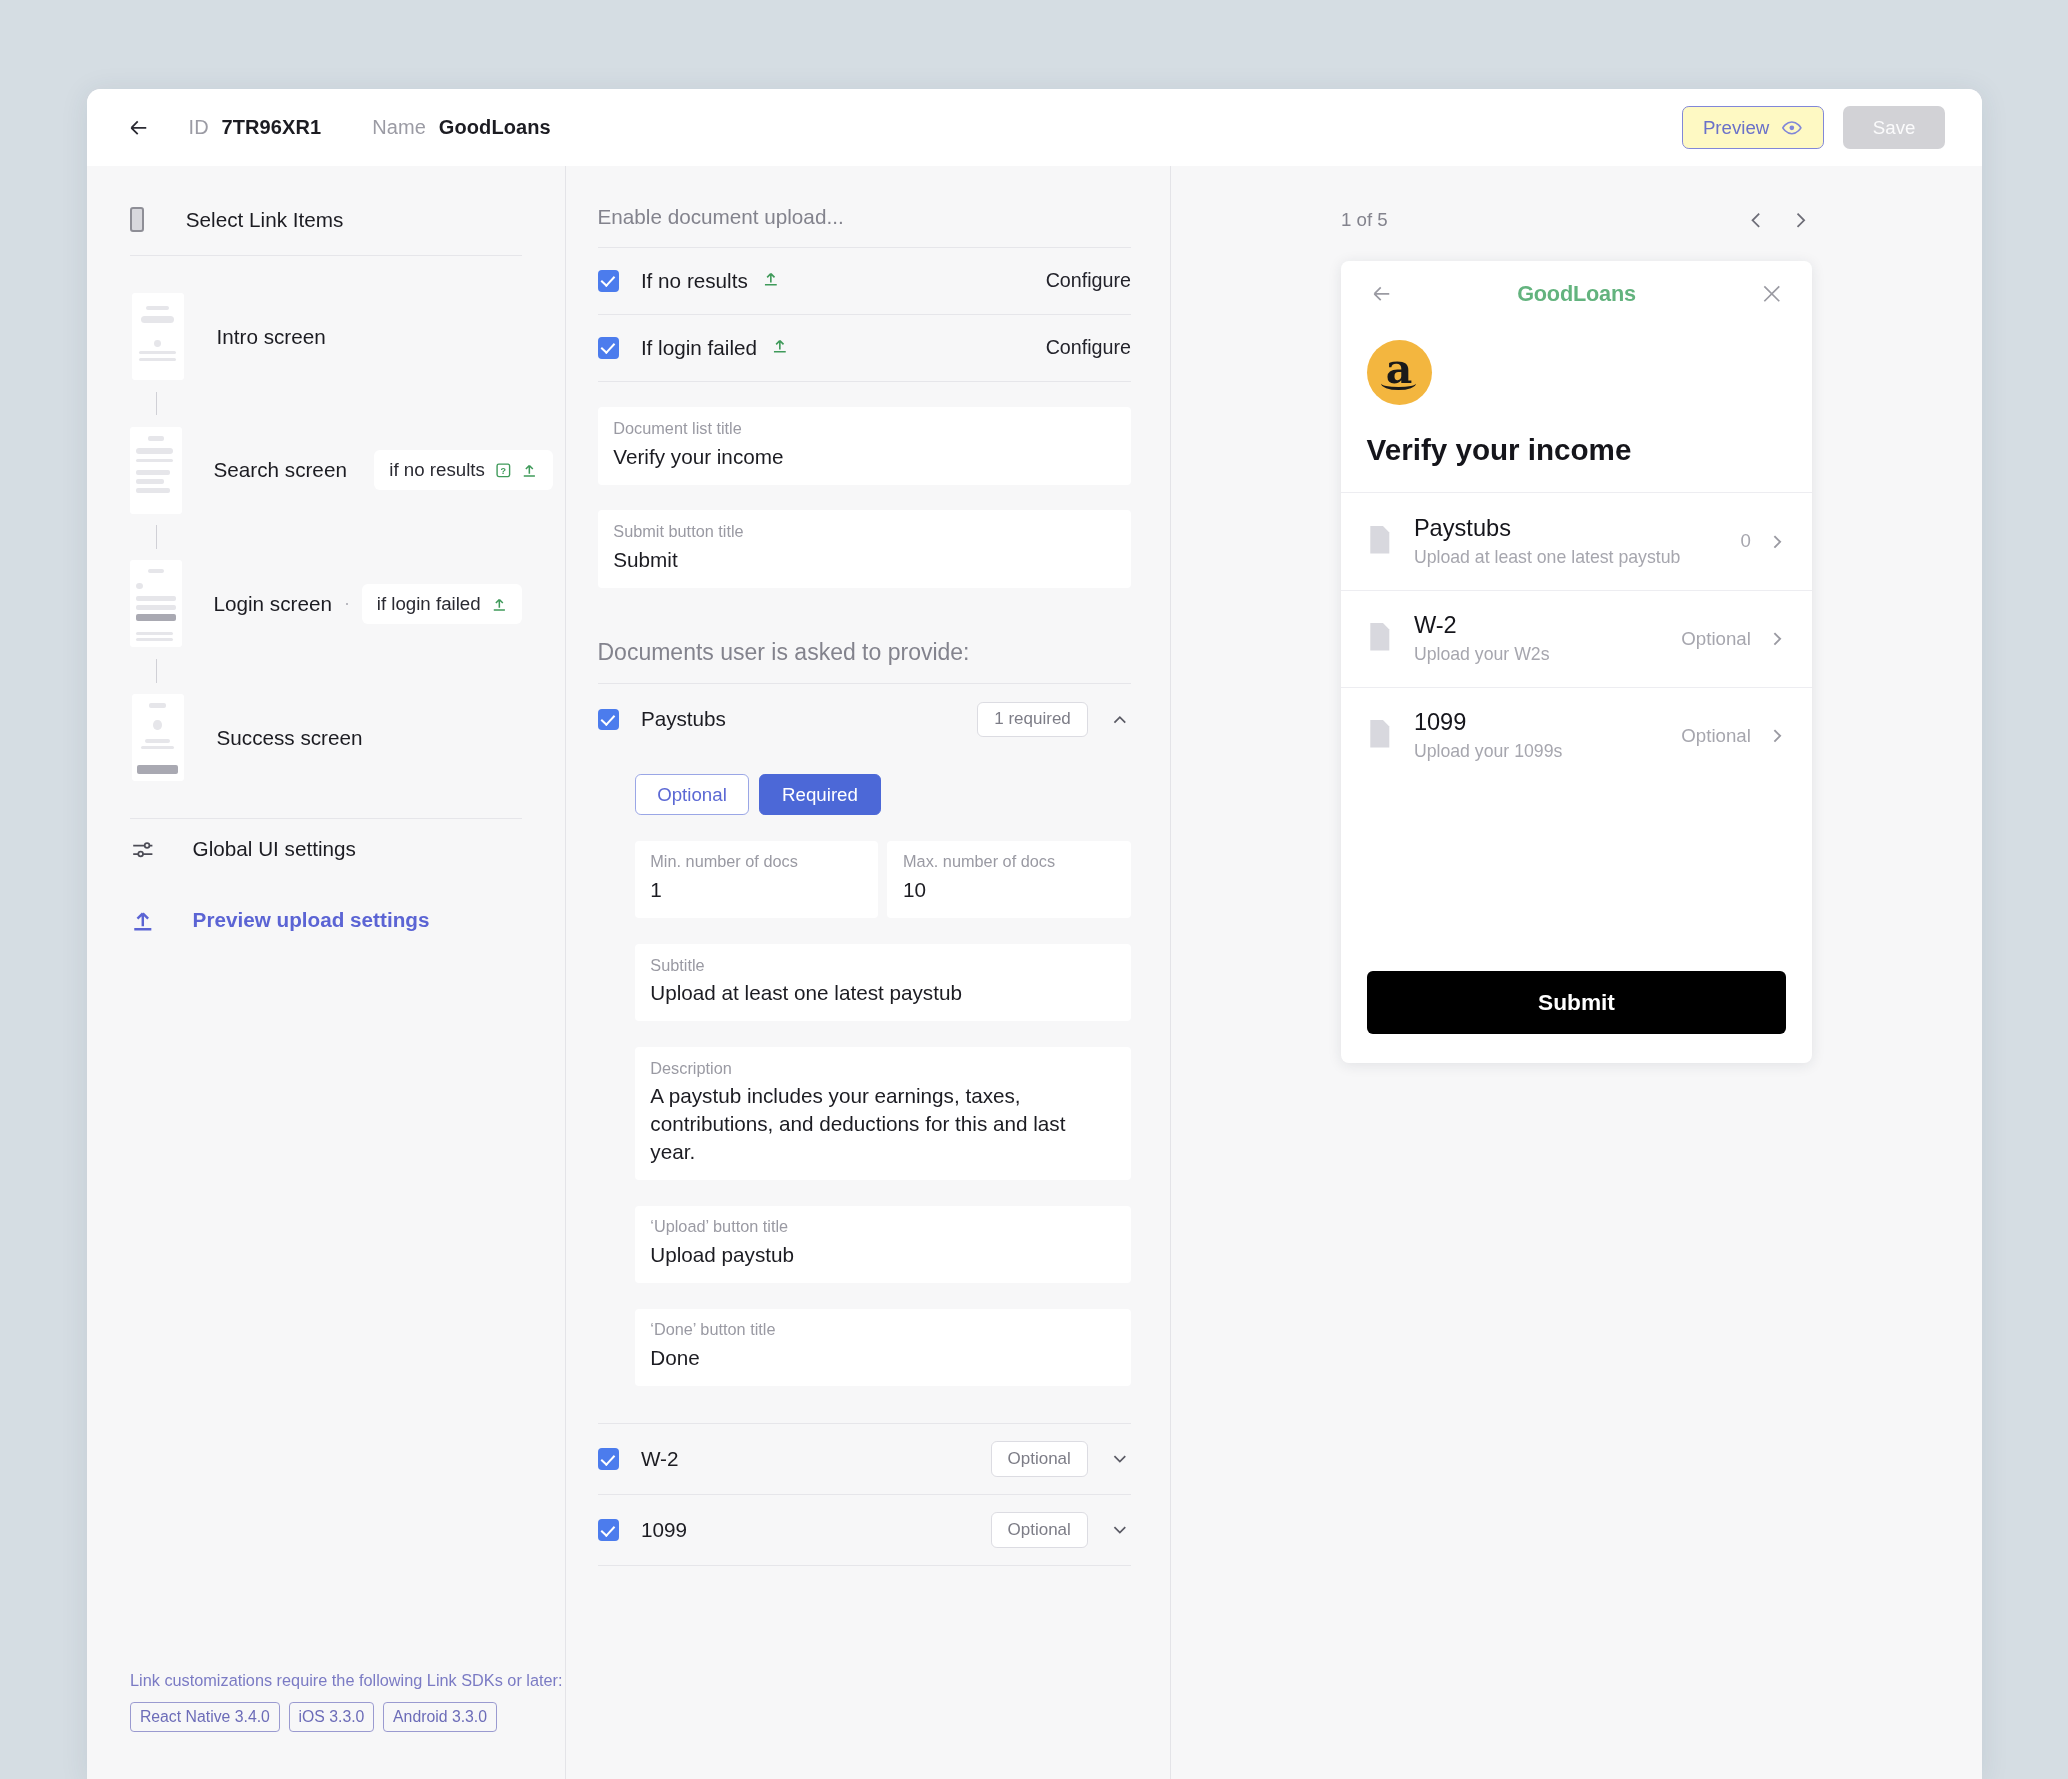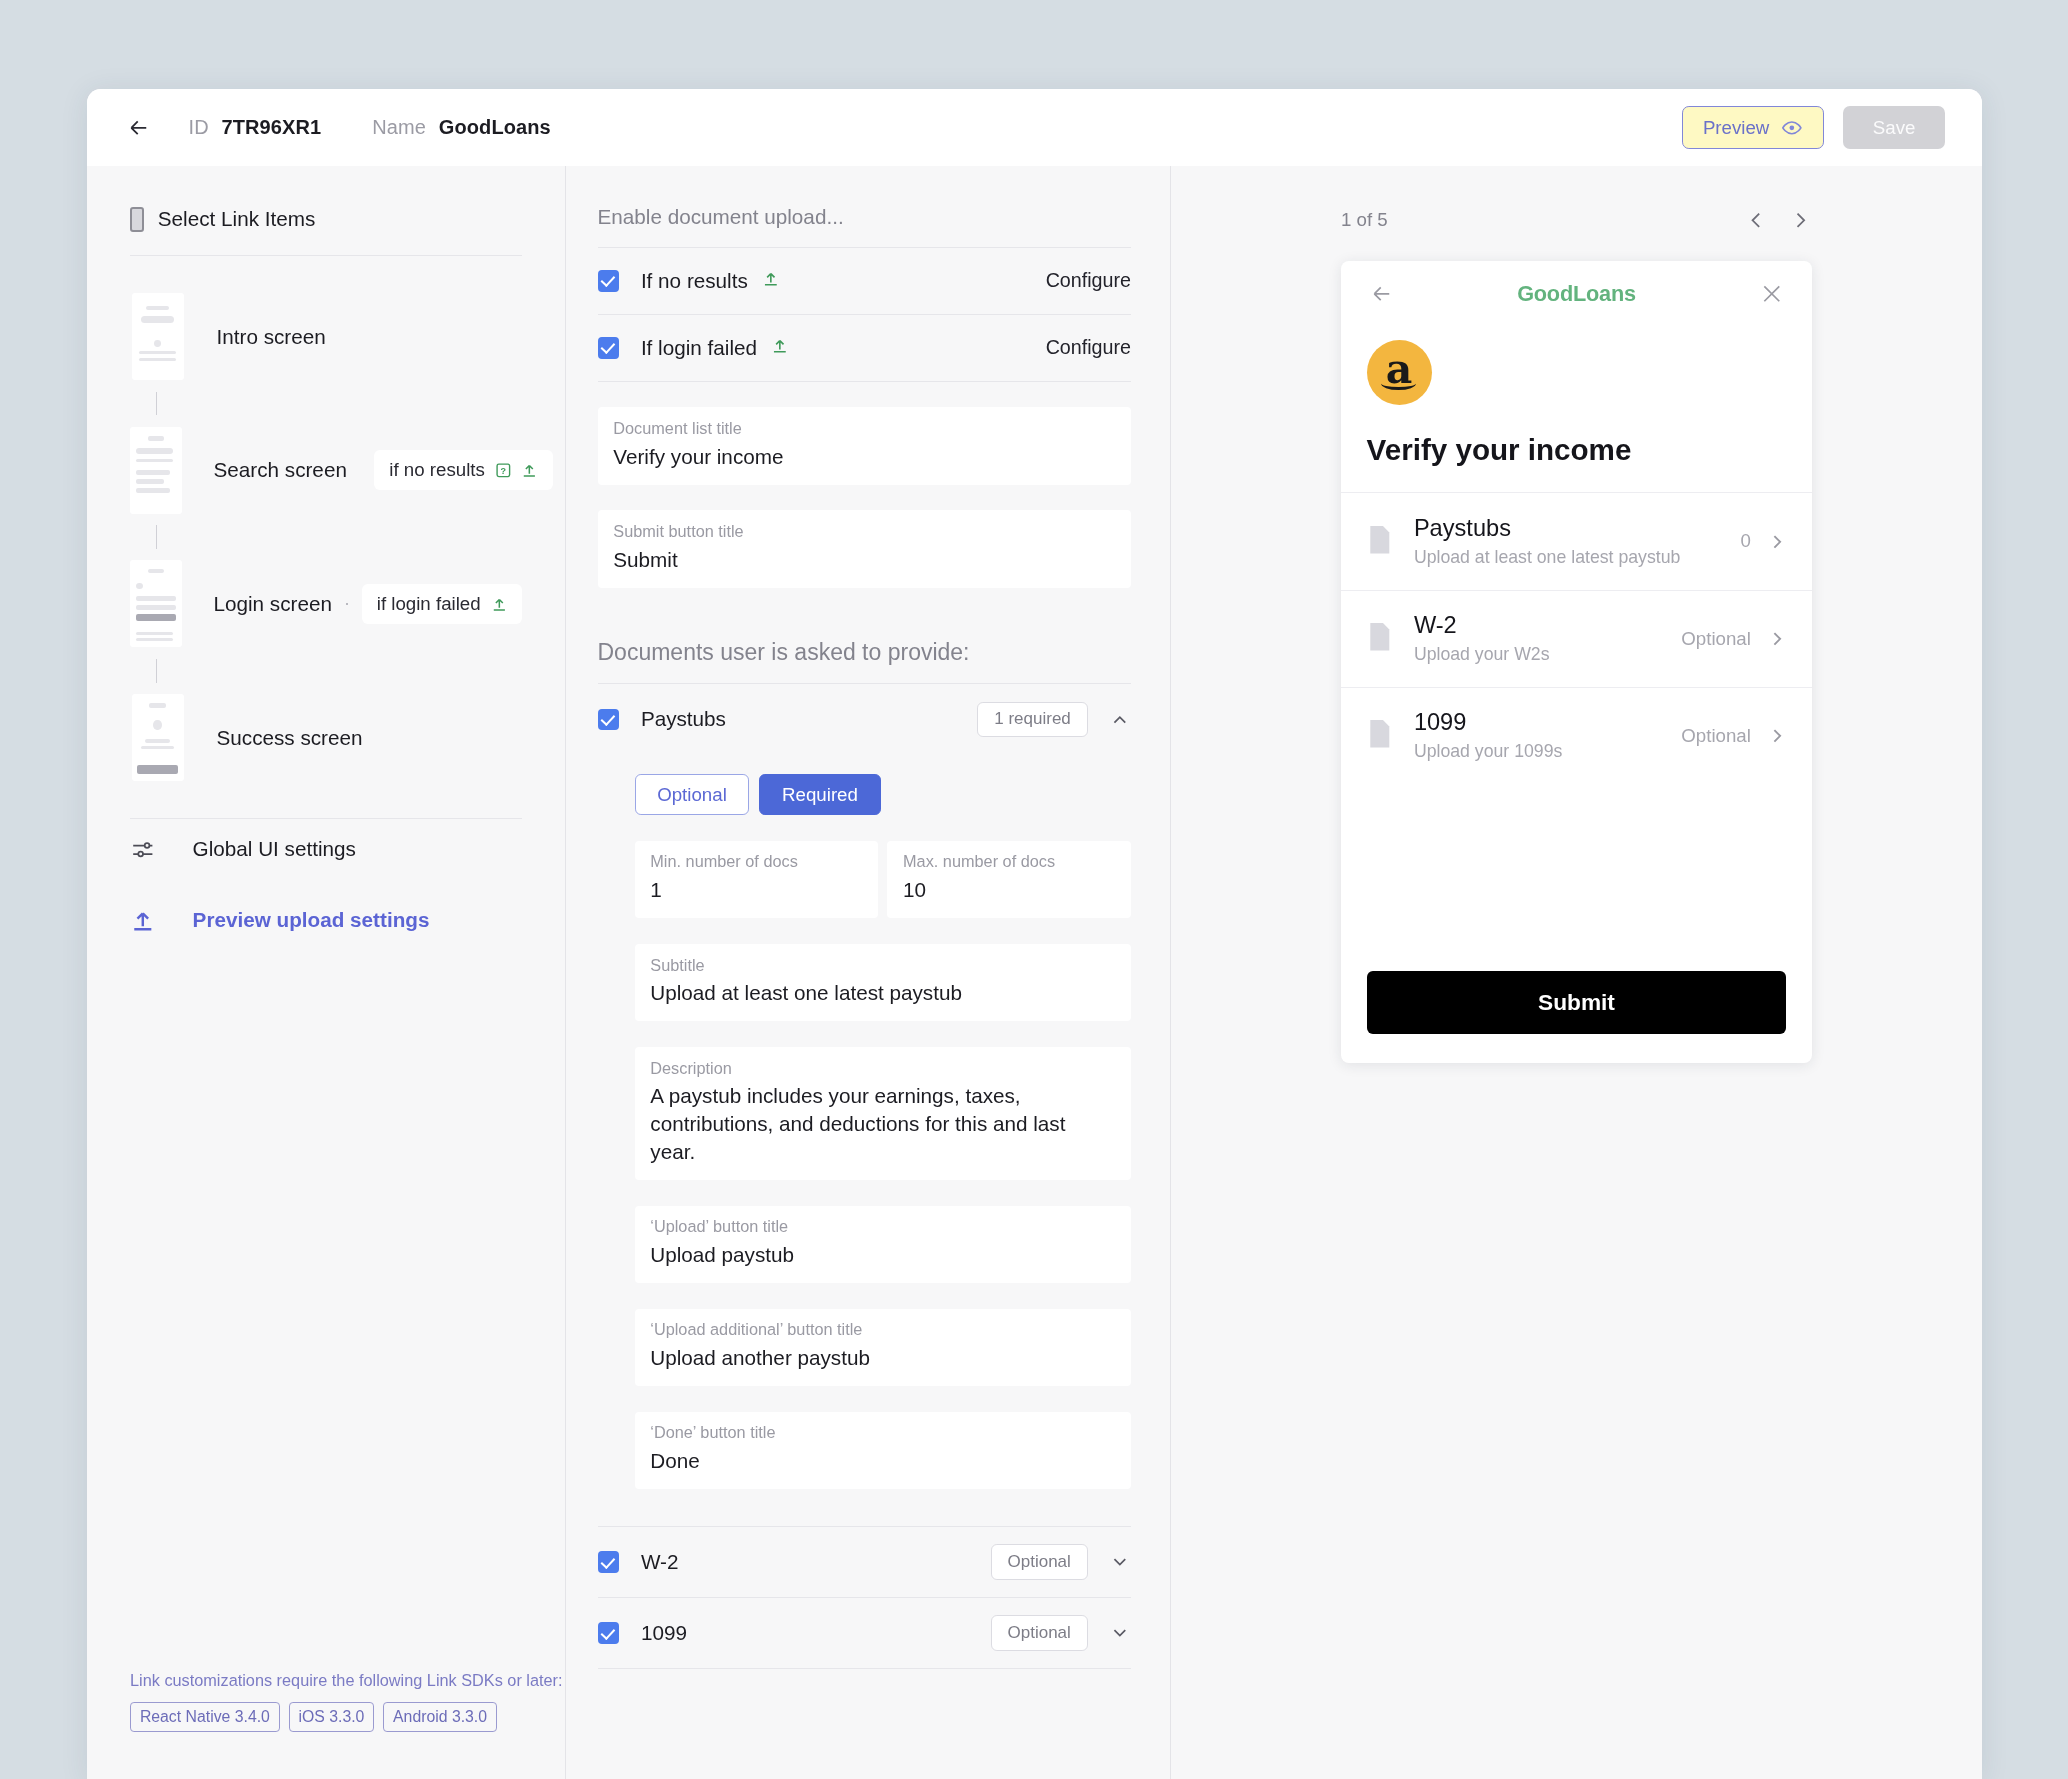--- a/index.html
+++ b/index.html
@@ -77,21 +77,21 @@
   }
 
   
   .sidebar {
     width: 479px;
     border-right: 1.3px solid #e4e4e8;
     padding: 41px 43px 0 43px;
     position: relative;
   }
   .side-head {
-    display: flex; align-items: center; gap: 14px;
+    display: flex; align-items: flex-end; gap: 42px;
     padding-bottom: 23.6px;
     border-bottom: 1.3px solid #e6e6ea;
   }
   .side-head-title { font-size: 20.7px; color: #1c1c22; }
   .phone-icon {
     width: 13.8px; height: 24.6px;
     border: 2.4px solid #8e8e96;
     border-radius: 3px;
     background: #d8d8dd;
   }
@@ -558,24 +558,20 @@
       <div class="field indent">
         <div class="field-label">Description</div>
         <div class="field-value">A paystub includes your earnings, taxes, contributions, and deductions for this and last year.</div>
       </div>
 
       <div class="field indent">
         <div class="field-label">‘Upload’ button title</div>
         <div class="field-value">Upload paystub</div>
       </div>
 
-      <div class="field indent">
-        <div class="field-label">‘Upload additional’ button title</div>
-        <div class="field-value">Upload another paystub</div>
-      </div>
 
       <div class="field indent">
         <div class="field-label">‘Done’ button title</div>
         <div class="field-value">Done</div>
       </div>
 
       <div style="height:37px"></div>
 
       <div class="doc-row">
         <span class="cb"></span>

